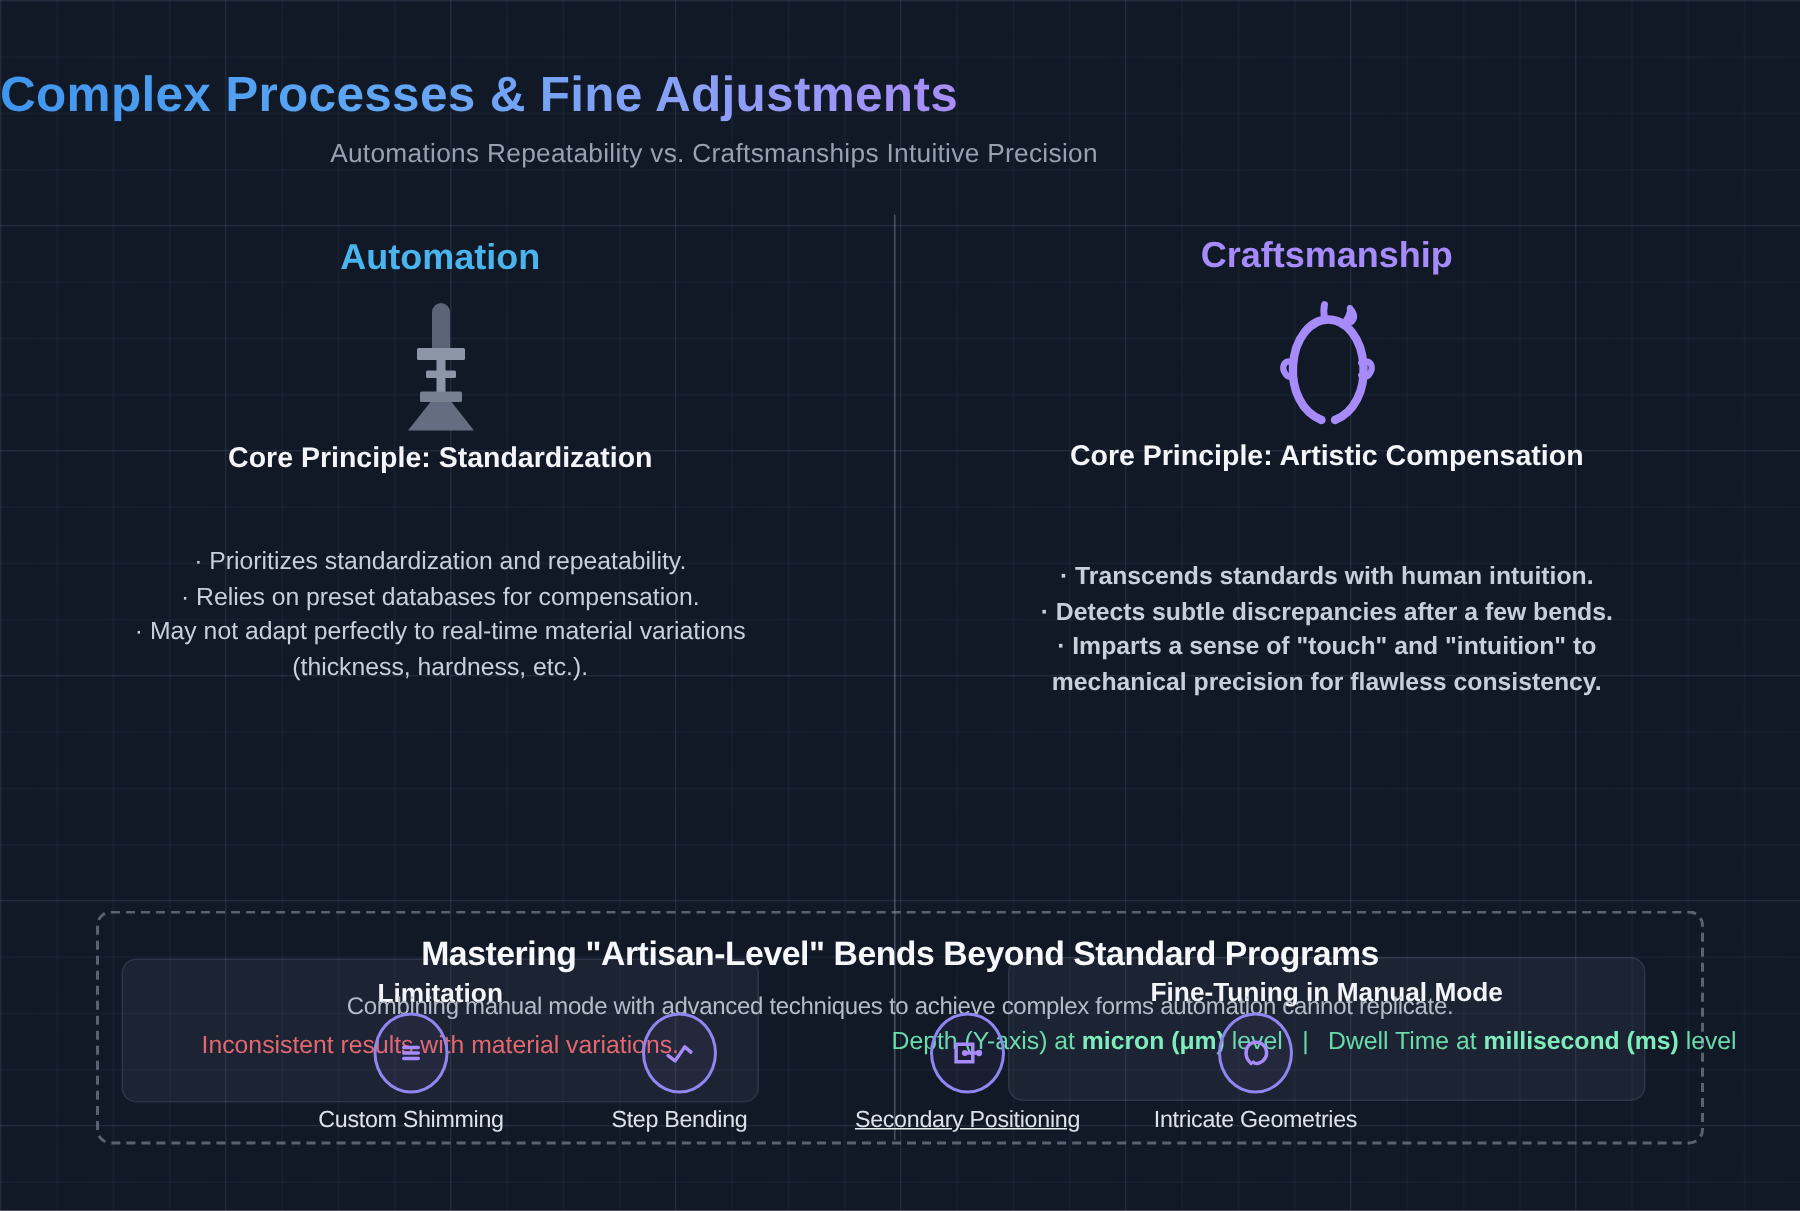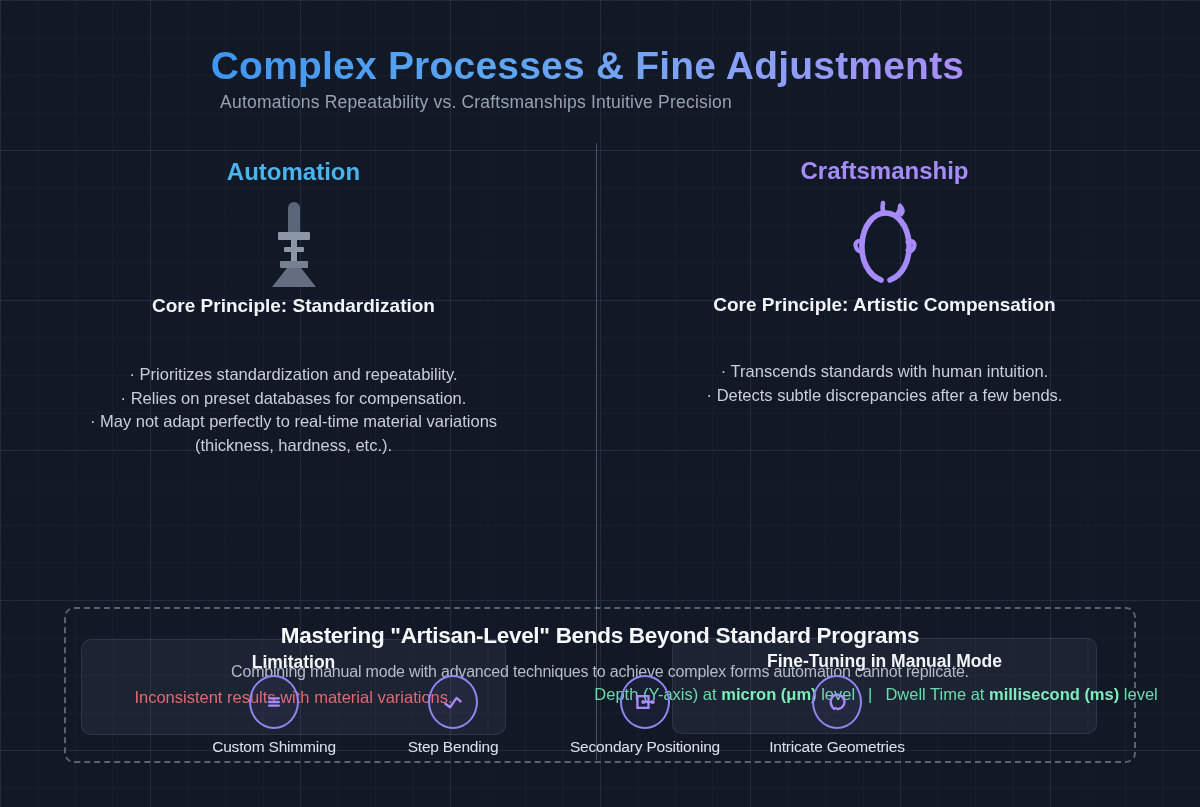--- a/index.html
+++ b/index.html
@@ -17,22 +17,22 @@
     background-size:150px 150px, 150px 150px, 37.5px 37.5px, 37.5px 37.5px;
     color:#e7ebf2;
   }
 
   .divider {
     position:absolute; left:596px; top:143px; width:1px; height:617px;
     background:rgba(150,162,182,0.42);
   }
 
   .main-title {
-    position:absolute; top:44px; left:0; width:1175px; text-align:center;
-    font-size:39px; font-weight:700; letter-spacing:0.2px;
+    position:absolute; top:44px; left:0; width:1175px; text-align:left;
+    font-size:33px; font-weight:700; letter-spacing:0.2px;
   }
   .main-title .grad {
     background:linear-gradient(90deg,#3f96ee 0%, #5da6f3 38%, #8aa0f6 72%, #a98df8 100%);
     -webkit-background-clip:text; background-clip:text;
     color:transparent; -webkit-text-fill-color:transparent;
   }
   .subtitle {
     position:absolute; top:92px; left:0; width:952px; text-align:center;
     font-size:17.5px; color:#98a1b0; letter-spacing:0.2px;
   }
@@ -45,21 +45,21 @@
   .col-right .col-heading { color:#a78bfa; }
 
   .col-icon { height:96px; margin-top:10px; display:flex; align-items:center; justify-content:center; }
 
   .core-principle { font-size:19px; font-weight:700; color:#f3f5f9; margin-top:3px; }
 
   .bullets {
     margin:46px auto 0; width:415px; text-align:center;
     font-size:16.5px; line-height:23.6px; color:#c7cfdb;
   }
-  .col-right .bullets { margin-top:44px; }
+  .col-right .bullets { margin-top:57px;font-weight:bold; }
 
   .card {
     position:absolute; top:481px; left:10px; width:425px; height:96px;
     background:rgba(210,225,255,0.055);
     border:1px solid rgba(210,225,255,0.10);
     border-radius:10px; text-align:center;
   }
   .card-title { margin-top:12px; font-size:17.5px; font-weight:700; color:#f3f5f9; }
   .card-body  { margin-top:15px; font-size:16.5px; }
   .limitation-text { color:#e5676f; }
@@ -75,21 +75,21 @@
     border:2px dashed rgba(148,158,175,0.55); border-radius:10px;
   }
   .footer-title {
     margin-top:14px; text-align:center; font-size:22.5px; font-weight:700;
     color:#f6f8fb; letter-spacing:-0.3px;
   }
   .footer-subtitle {
     margin-top:14px; text-align:center; font-size:16px; color:#b4bcc8; letter-spacing:-0.2px;
   }
   .footer-item { position:absolute; top:66px; width:200px; transform:translateX(-50%); text-align:center; }
-  .fi-1 { left:208px; } .fi-2 { left:387px; } .fi-3 { left:579px; } .fi-4 { left:771px; }
+  .fi-1 { left:208px; } .fi-2 { left:387px; } .fi-3 { left:579px;text-decoration:underline; } .fi-4 { left:771px; }
   .footer-circle {
     width:50px; height:54px; margin:0 auto; border:2px solid #8f86f0; border-radius:50%;
     background:rgba(167,139,250,0.05);
     display:flex; align-items:center; justify-content:center;
   }
   .footer-label { margin-top:9px; font-size:15.5px; color:#dde2ea; letter-spacing:-0.2px; white-space:nowrap; }
 </style>
 </head>
 <body>
 
@@ -134,20 +134,21 @@
         <path d="M33 12 C 32.3 8 32.3 6 33 3" stroke="#a78bfa" stroke-width="4.6" stroke-linecap="round"></path>
         <path d="M46 16 C 48 12 50.5 10.5 50 5.5 M50 5.5 C 53 9 53.5 12 51 14.5" stroke="#a78bfa" stroke-width="4.2" stroke-linecap="round"></path>
         <path d="M12.5 42 C 6 38.5 3.5 45 7.5 50 C 9 51.8 11.3 51.8 12.5 50.2" stroke="#a78bfa" stroke-width="4.2" stroke-linecap="round"></path>
         <path d="M57.5 42 C 64 38.5 66.5 45 62.5 50 C 61 51.8 58.7 51.8 57.5 50.2" stroke="#a78bfa" stroke-width="4.2" stroke-linecap="round"></path>
       </svg>
     </div>
     <div class="core-principle">Core Principle: Artistic Compensation</div>
     <div class="bullets">
       <div>· Transcends standards with human intuition.</div>
       <div>· Detects subtle discrepancies after a few bends.</div>
+      <div>· Imparts a sense of "touch" and "intuition" to mechanical precision for flawless consistency.</div>
     </div>
     <div class="card">
       <div class="card-title">Fine-Tuning in Manual Mode</div>
       <div class="tuning-line">
         <span>Depth (Y-axis) at </span><span class="seg-bold">micron (μm)</span><span> level</span><span class="seg-sep">|</span><span>Dwell Time at </span><span class="seg-bold">millisecond (ms)</span><span> level</span>
       </div>
     </div>
   </div>
 
   <div class="footer-panel">

